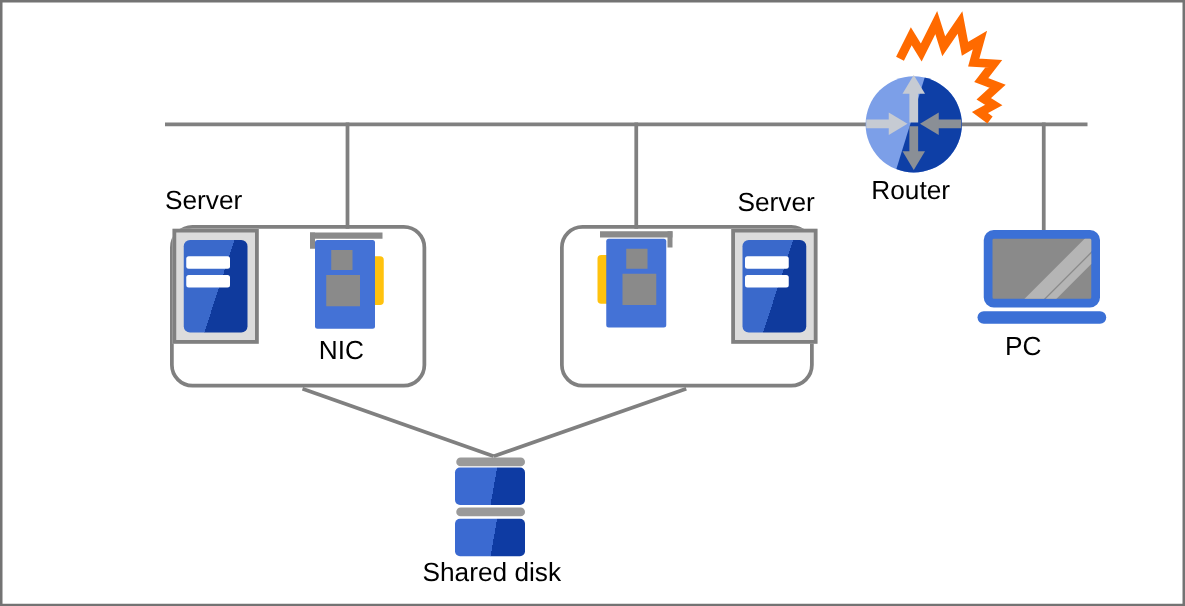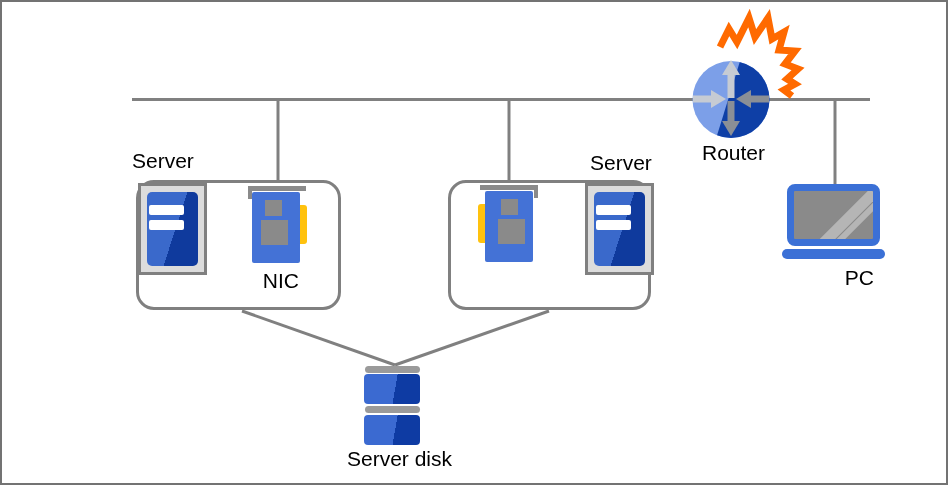--- a/index.html
+++ b/index.html
@@ -3,21 +3,21 @@
 <meta charset="utf-8">
 <style>
   html,body{margin:0;padding:0;background:#fff;}
   #canvas{
     position:relative;width:948px;height:485px;box-sizing:border-box;
     background:#ffffff;border:2px solid #737373;overflow:hidden;
     font-family:"Liberation Sans",sans-serif;color:#000;
   }
   .abs{position:absolute;}
   .label{font-size:21px;line-height:1.1;white-space:nowrap;}
-  .center{text-align:right;}
+  .center{text-align:left;}
 
   
   .group-box{border:3px solid #808080;border-radius:18px;background:transparent;box-sizing:border-box;}
 
   
   .tower{width:69px;height:92px;background:#dcdcdc;border:3px solid #808080;box-sizing:border-box;}
   .tower-body{position:absolute;left:6px;top:6px;width:51px;height:74px;border-radius:5px;
     background:linear-gradient(108deg,#3a69cb 54%,#0f3a9d 54%);}
   .tower-slot{position:absolute;left:8px;width:35px;height:10px;background:#ffffff;border-radius:2px;}
 
@@ -117,23 +117,23 @@
 
   <div class="abs label center" style="left:695px;top:139px;width:68px">Router</div>
 
   <div>
     <div class="abs laptop-screen" style="left:785px;top:182px">
       <div class="glare" style="left:52px;top:-16px;width:11px;height:80px"></div>
       <div class="glare" style="left:68px;top:-16px;width:6px;height:80px"></div>
     </div>
     <div class="abs laptop-base" style="left:780px;top:247px"></div>
   </div>
-  <div class="abs label center" style="left:820px;top:264px;width:52px">PC</div>
+  <div class="abs label center" style="left:802px;top:264px;width:52px">PC</div>
 
   <div class="abs" style="left:362px;top:364px">
     <div class="disk-bar"></div>
     <div class="disk-platter" style="margin-top:1px"></div>
     <div class="disk-bar" style="margin-top:2px"></div>
     <div class="disk-platter" style="margin-top:2px"></div>
   </div>
-  <div class="abs label center" style="left:336px;top:445px;width:114px">Server disk</div>
+  <div class="abs label center" style="left:336px;top:445px;width:114px">Shared disk</div>
 
 </div>
 
 </body></html>

